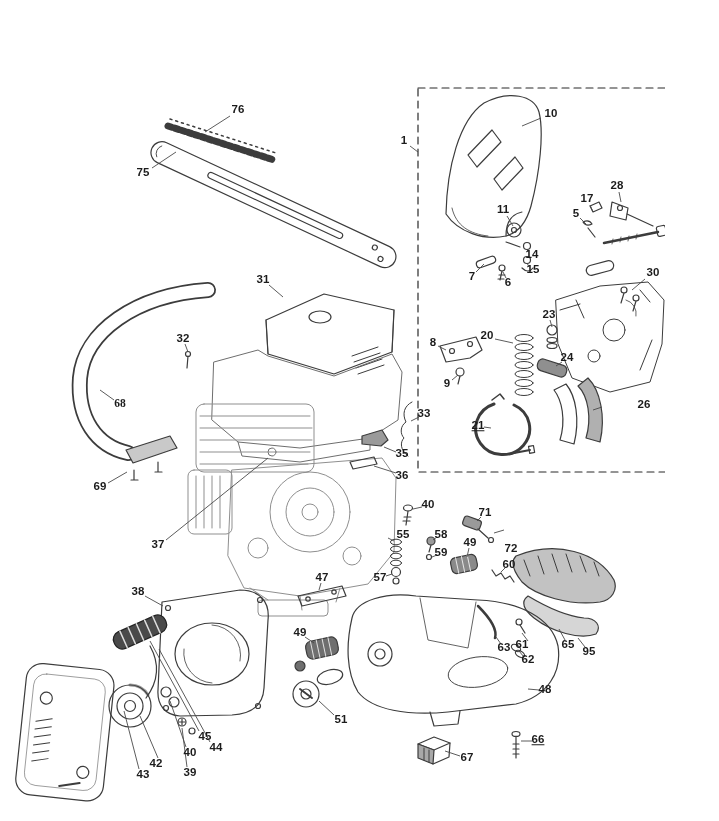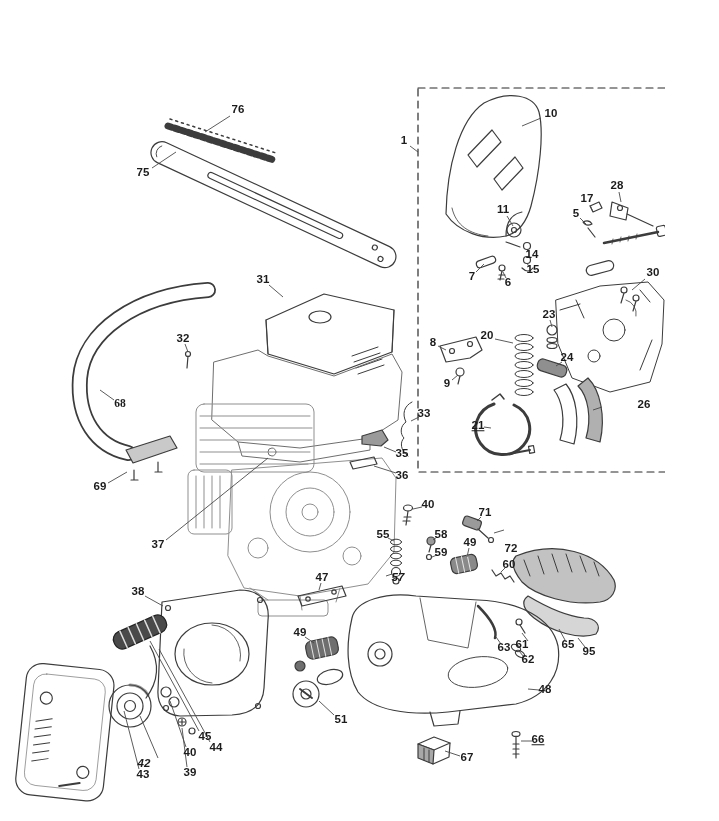--- a/index.html
+++ b/index.html
@@ -412,39 +412,39 @@
       <span class="part-label" style="left: 183px; top: 339px; color: rgb(28, 28, 28);">32</span>
       <span class="part-label" style="left: 120px; top: 404px; color: rgb(28, 28, 28); font-family: Liberation Serif, serif;">68</span>
       <span class="part-label" style="left: 100px; top: 487px; color: rgb(28, 28, 28);">69</span>
       <span class="part-label" style="left: 424px; top: 414px; color: rgb(28, 28, 28);">33</span>
       <span class="part-label" style="left: 402px; top: 454px; color: rgb(28, 28, 28);">35</span>
       <span class="part-label" style="left: 402px; top: 476px; color: rgb(28, 28, 28);">36</span>
       <span class="part-label" style="left: 158px; top: 545px; color: rgb(28, 28, 28);">37</span>
       <span class="part-label" style="left: 428px; top: 505px; color: rgb(28, 28, 28);">40</span>
       <span class="part-label" style="left: 485px; top: 513px; color: rgb(28, 28, 28);">71</span>
       <span class="part-label" style="left: 511px; top: 529px; color: rgb(28, 28, 28); margin-top: 20px;">72</span>
-      <span class="part-label" style="left: 383px; top: 535px; color: rgb(28, 28, 28);">55</span>
+      <span class="part-label" style="left: 403px; top: 535px; color: rgb(28, 28, 28);">55</span>
       <span class="part-label" style="left: 441px; top: 535px; color: rgb(28, 28, 28);">58</span>
       <span class="part-label" style="left: 470px; top: 543px; color: rgb(28, 28, 28);">49</span>
       <span class="part-label" style="left: 441px; top: 553px; color: rgb(28, 28, 28);">59</span>
       <span class="part-label" style="left: 509px; top: 565px; color: rgb(28, 28, 28);">60</span>
-      <span class="part-label" style="left: 398px; top: 578px; color: rgb(28, 28, 28); font-style: italic;">57</span>
+      <span class="part-label" style="left: 380px; top: 578px; color: rgb(28, 28, 28);">57</span>
       <span class="part-label" style="left: 322px; top: 578px; color: rgb(28, 28, 28);">47</span>
       <span class="part-label" style="left: 138px; top: 592px; color: rgb(28, 28, 28);">38</span>
       <span class="part-label" style="left: 300px; top: 633px; color: rgb(28, 28, 28);">49</span>
       <span class="part-label" style="left: 522px; top: 645px; color: rgb(28, 28, 28);">61</span>
       <span class="part-label" style="left: 504px; top: 648px; color: rgb(28, 28, 28);">63</span>
       <span class="part-label" style="left: 528px; top: 660px; color: rgb(28, 28, 28);">62</span>
       <span class="part-label" style="left: 568px; top: 645px; color: rgb(28, 28, 28);">65</span>
       <span class="part-label" style="left: 589px; top: 652px; color: rgb(28, 28, 28);">95</span>
       <span class="part-label" style="left: 545px; top: 690px; color: rgb(28, 28, 28);">48</span>
       <span class="part-label" style="left: 341px; top: 720px; color: rgb(28, 28, 28);">51</span>
       <span class="part-label" style="left: 205px; top: 737px; color: rgb(28, 28, 28);">45</span>
       <span class="part-label" style="left: 216px; top: 748px; color: rgb(28, 28, 28);">44</span>
       <span class="part-label" style="left: 190px; top: 753px; color: rgb(28, 28, 28);">40</span>
-      <span class="part-label" style="left: 144px; top: 764px; color: rgb(28, 28, 28); font-style: italic;">42</span>
+      <span class="part-label" style="left: 156px; top: 764px; color: rgb(28, 28, 28);">42</span>
       <span class="part-label" style="left: 143px; top: 775px; color: rgb(28, 28, 28);">43</span>
       <span class="part-label" style="left: 190px; top: 773px; color: rgb(28, 28, 28);">39</span>
       <span class="part-label" style="left: 538px; top: 740px; color: rgb(28, 28, 28); text-decoration: underline;">66</span>
       <span class="part-label" style="left: 467px; top: 758px; color: rgb(28, 28, 28);">67</span>
     </div>
 
 </div>
 
 </body></html>

